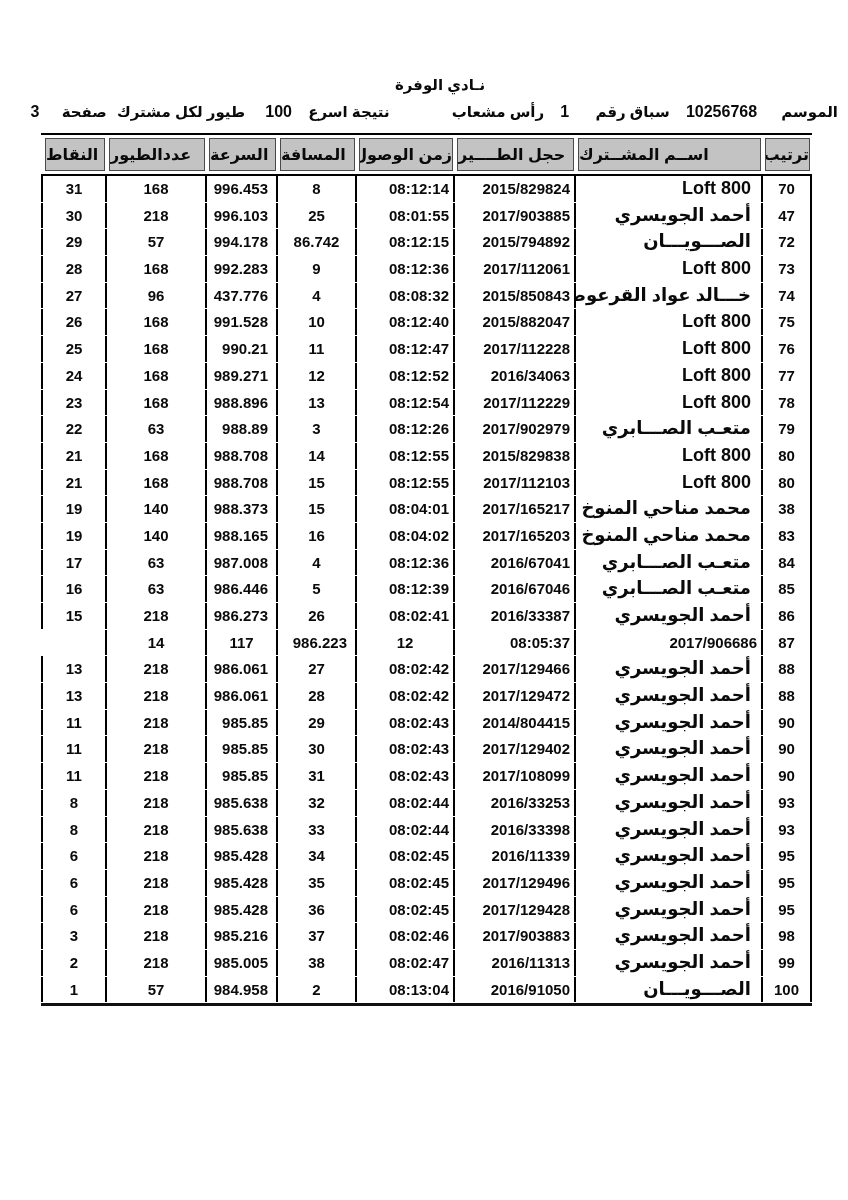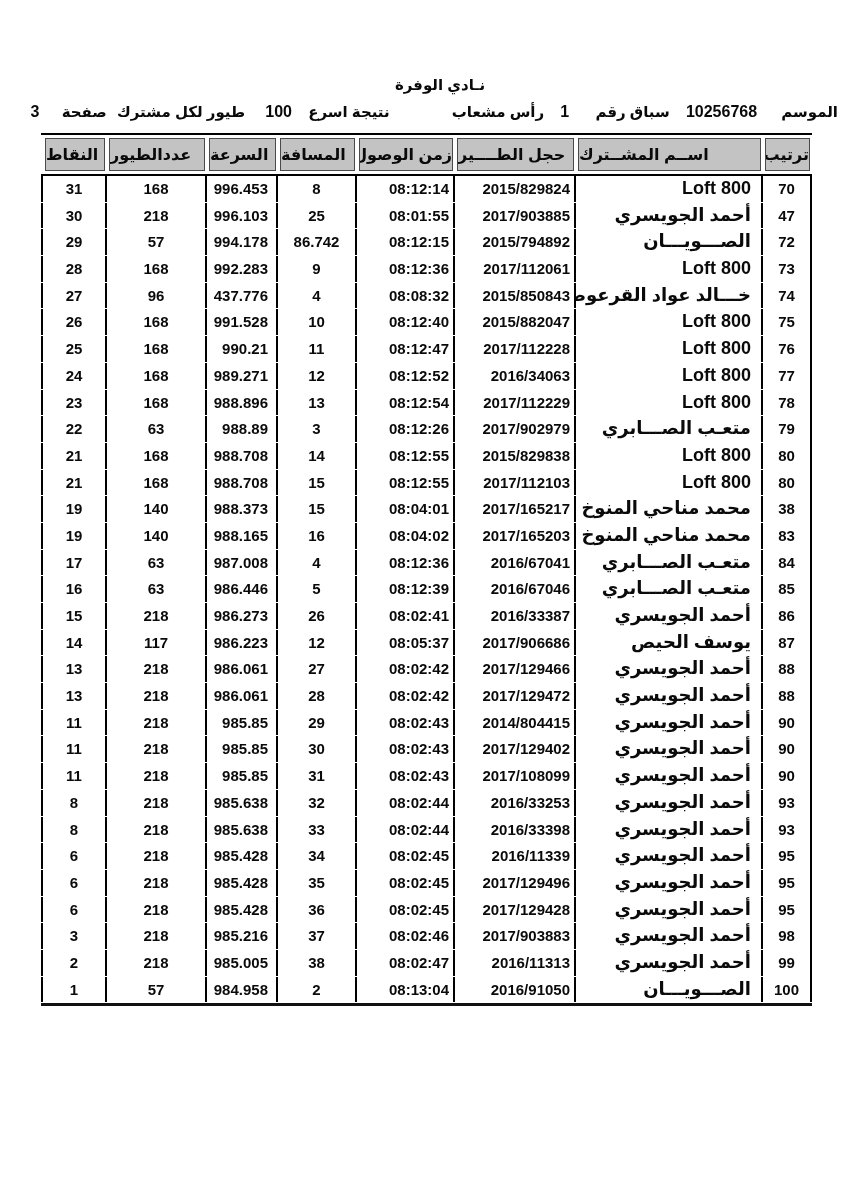--- a/index.html
+++ b/index.html
@@ -313,21 +313,20 @@
     <div class="cell c-ring">2016/33387</div>
     <div class="cell c-time">08:02:41</div>
     <div class="cell c-distance">26</div>
     <div class="cell c-speed">986.273</div>
     <div class="cell c-birds">218</div>
     <div class="cell c-points">15</div>
   </div>
 
   <div class="grid-row data-row">
     <div class="cell c-rank">87</div>
-    <div class="cell c-name">يوسف الحيص</div>
     <div class="cell c-ring">2017/906686</div>
     <div class="cell c-time">08:05:37</div>
     <div class="cell c-distance">12</div>
     <div class="cell c-speed">986.223</div>
     <div class="cell c-birds">117</div>
     <div class="cell c-points">14</div>
   </div>
 
   <div class="grid-row data-row">
     <div class="cell c-rank">88</div>

